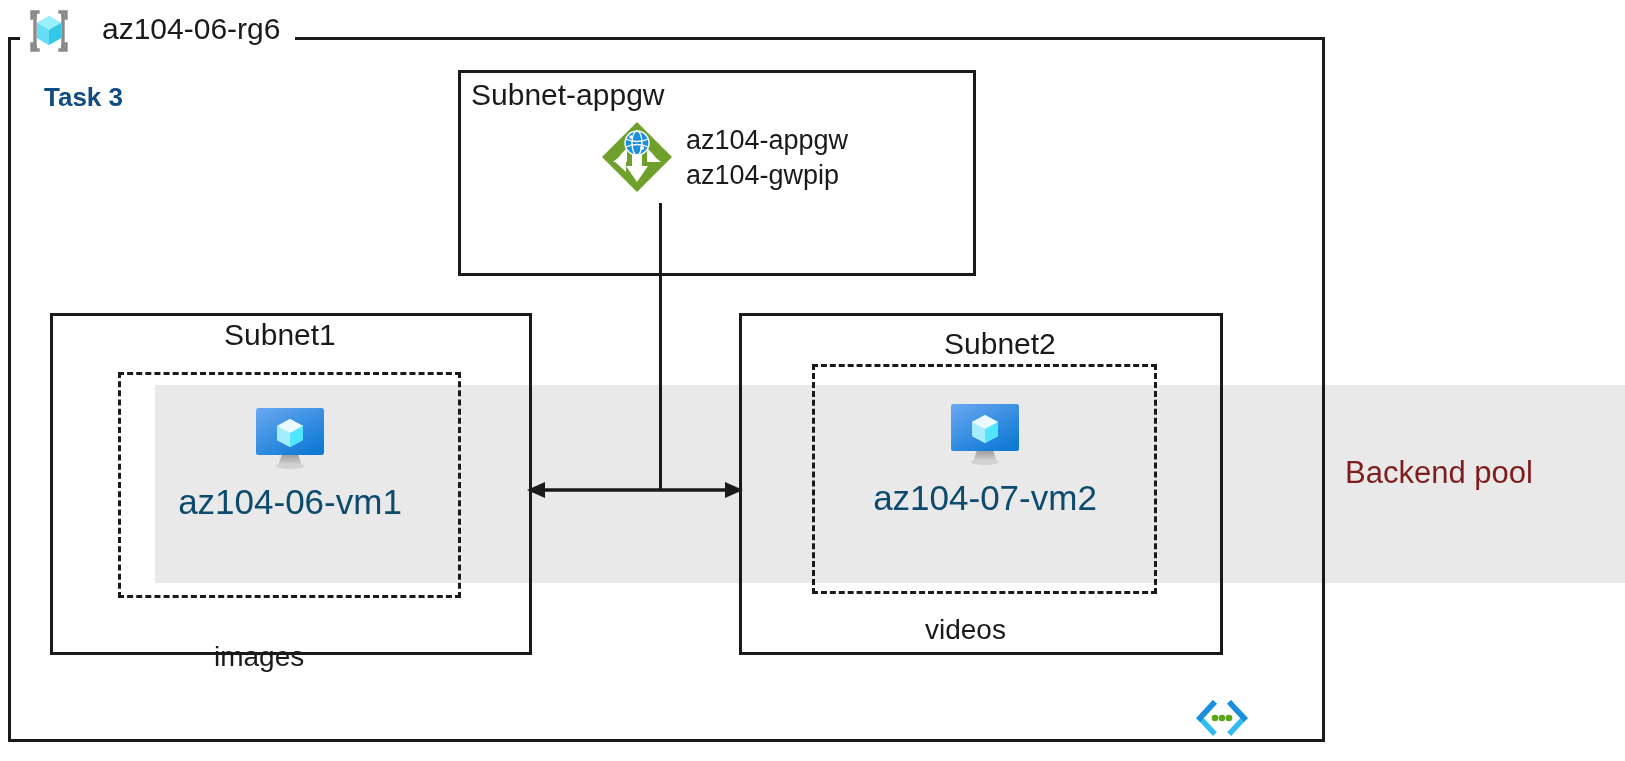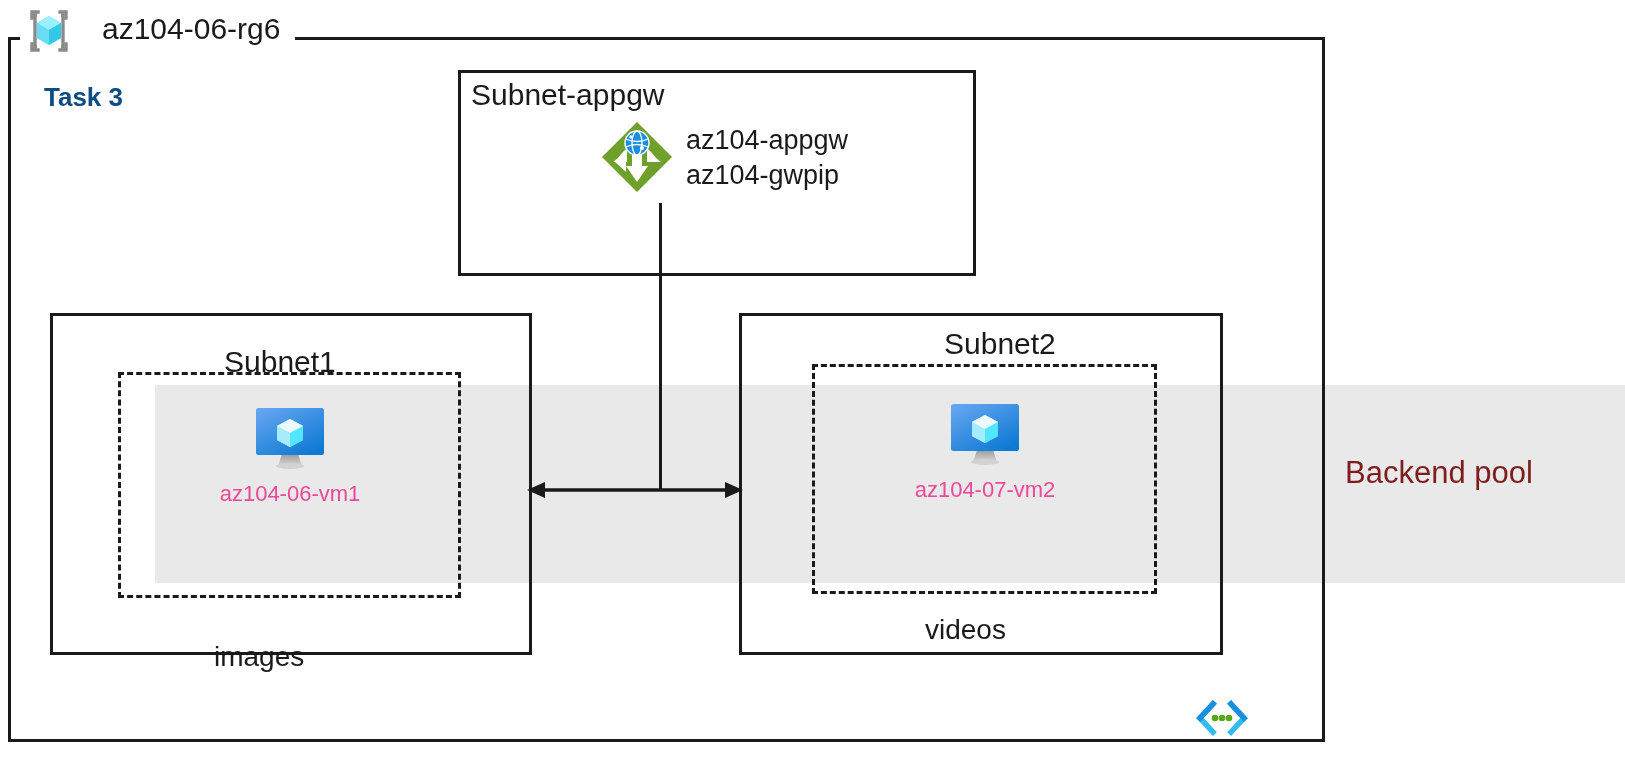--- a/index.html
+++ b/index.html
@@ -105,21 +105,21 @@
   .subnet2-box      { left: 739px; top: 313px; width: 484px; height: 342px; }
 
   .subnet-title {
     position: absolute;
     font-size: 30px;
     color: #1a1a1a;
     white-space: nowrap;
     z-index: 5;
   }
   .title-appgw { left: 471px; top: 78px; }
-  .title-sub1  { left: 224px; top: 345px; }
+  .title-sub1  { left: 224px; top: 318px; }
   .title-sub2  { left: 944px; top: 327px; }
 
   
   .dashed-box {
     position: absolute;
     border: 3px dashed #1a1a1a;
     box-sizing: border-box;
     background: transparent;
     z-index: 3;
   }
@@ -145,22 +145,22 @@
   }
   .vm1 { left: 150px; top: 404px; }
   .vm2 { left: 845px; top: 400px; }
   .vm-icon {
     width: 84px;
     height: 70px;
     margin: 0 auto 6px auto;
     display: block;
   }
   .vm-name, .vm-ip {
-    font-size: 22px;
-    color: #ec4899;
+    font-size: 35px;
+    color: #0c4a6e;
     line-height: 1.24;
     white-space: nowrap;
   }
 
   
   .appgw-node {
     position: absolute;
     left: 600px;
     top: 120px;
     z-index: 5;

